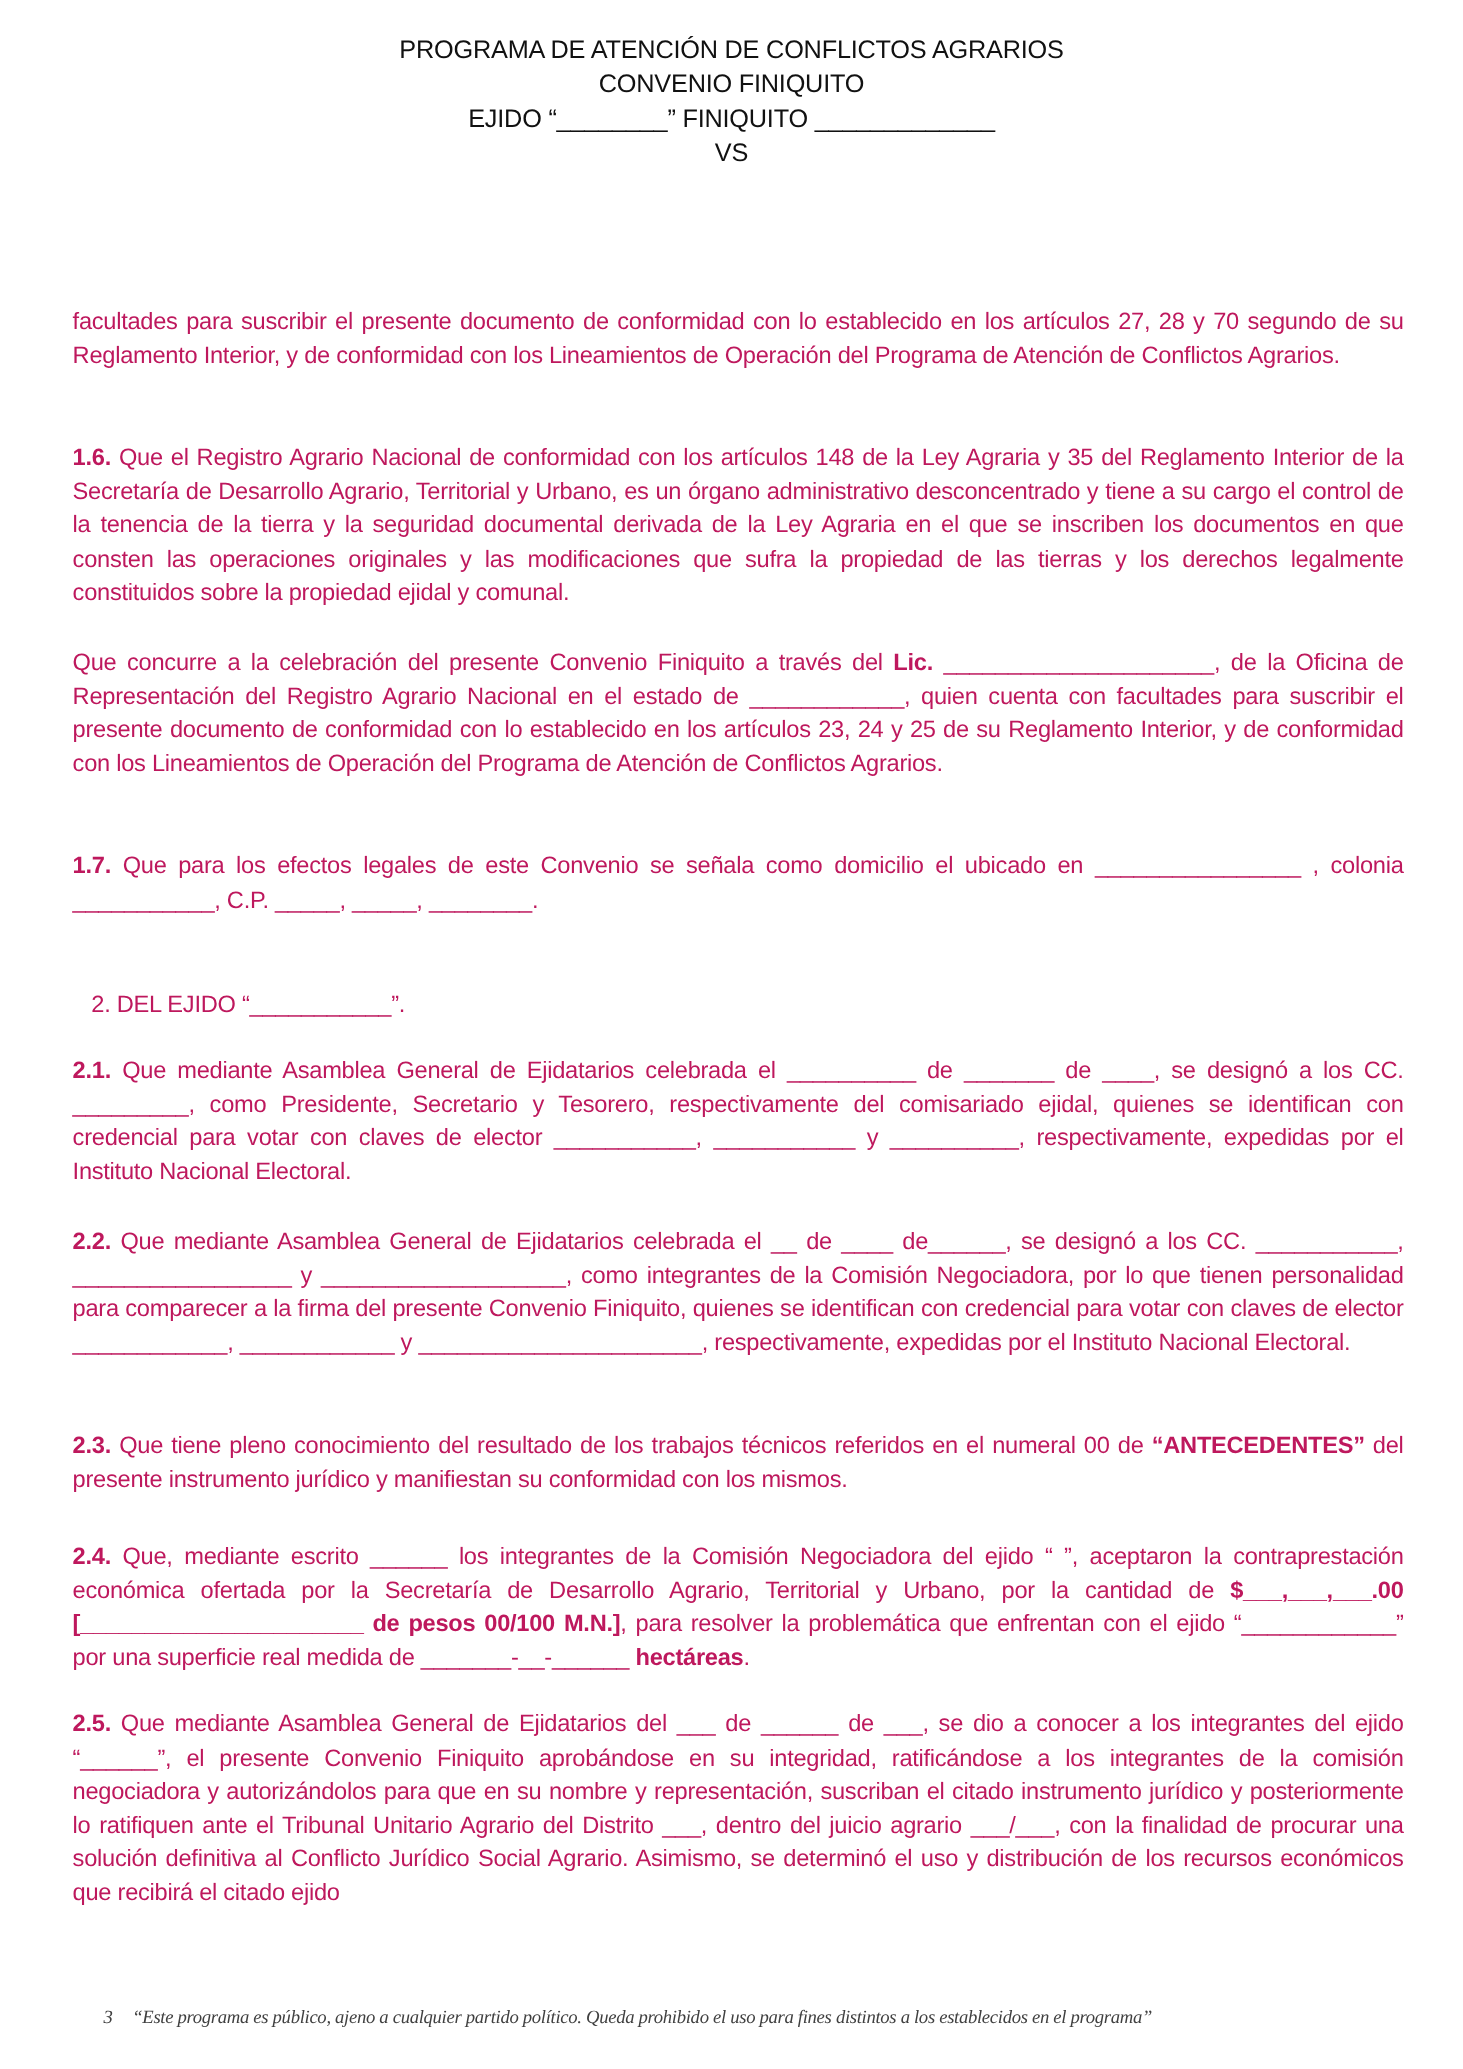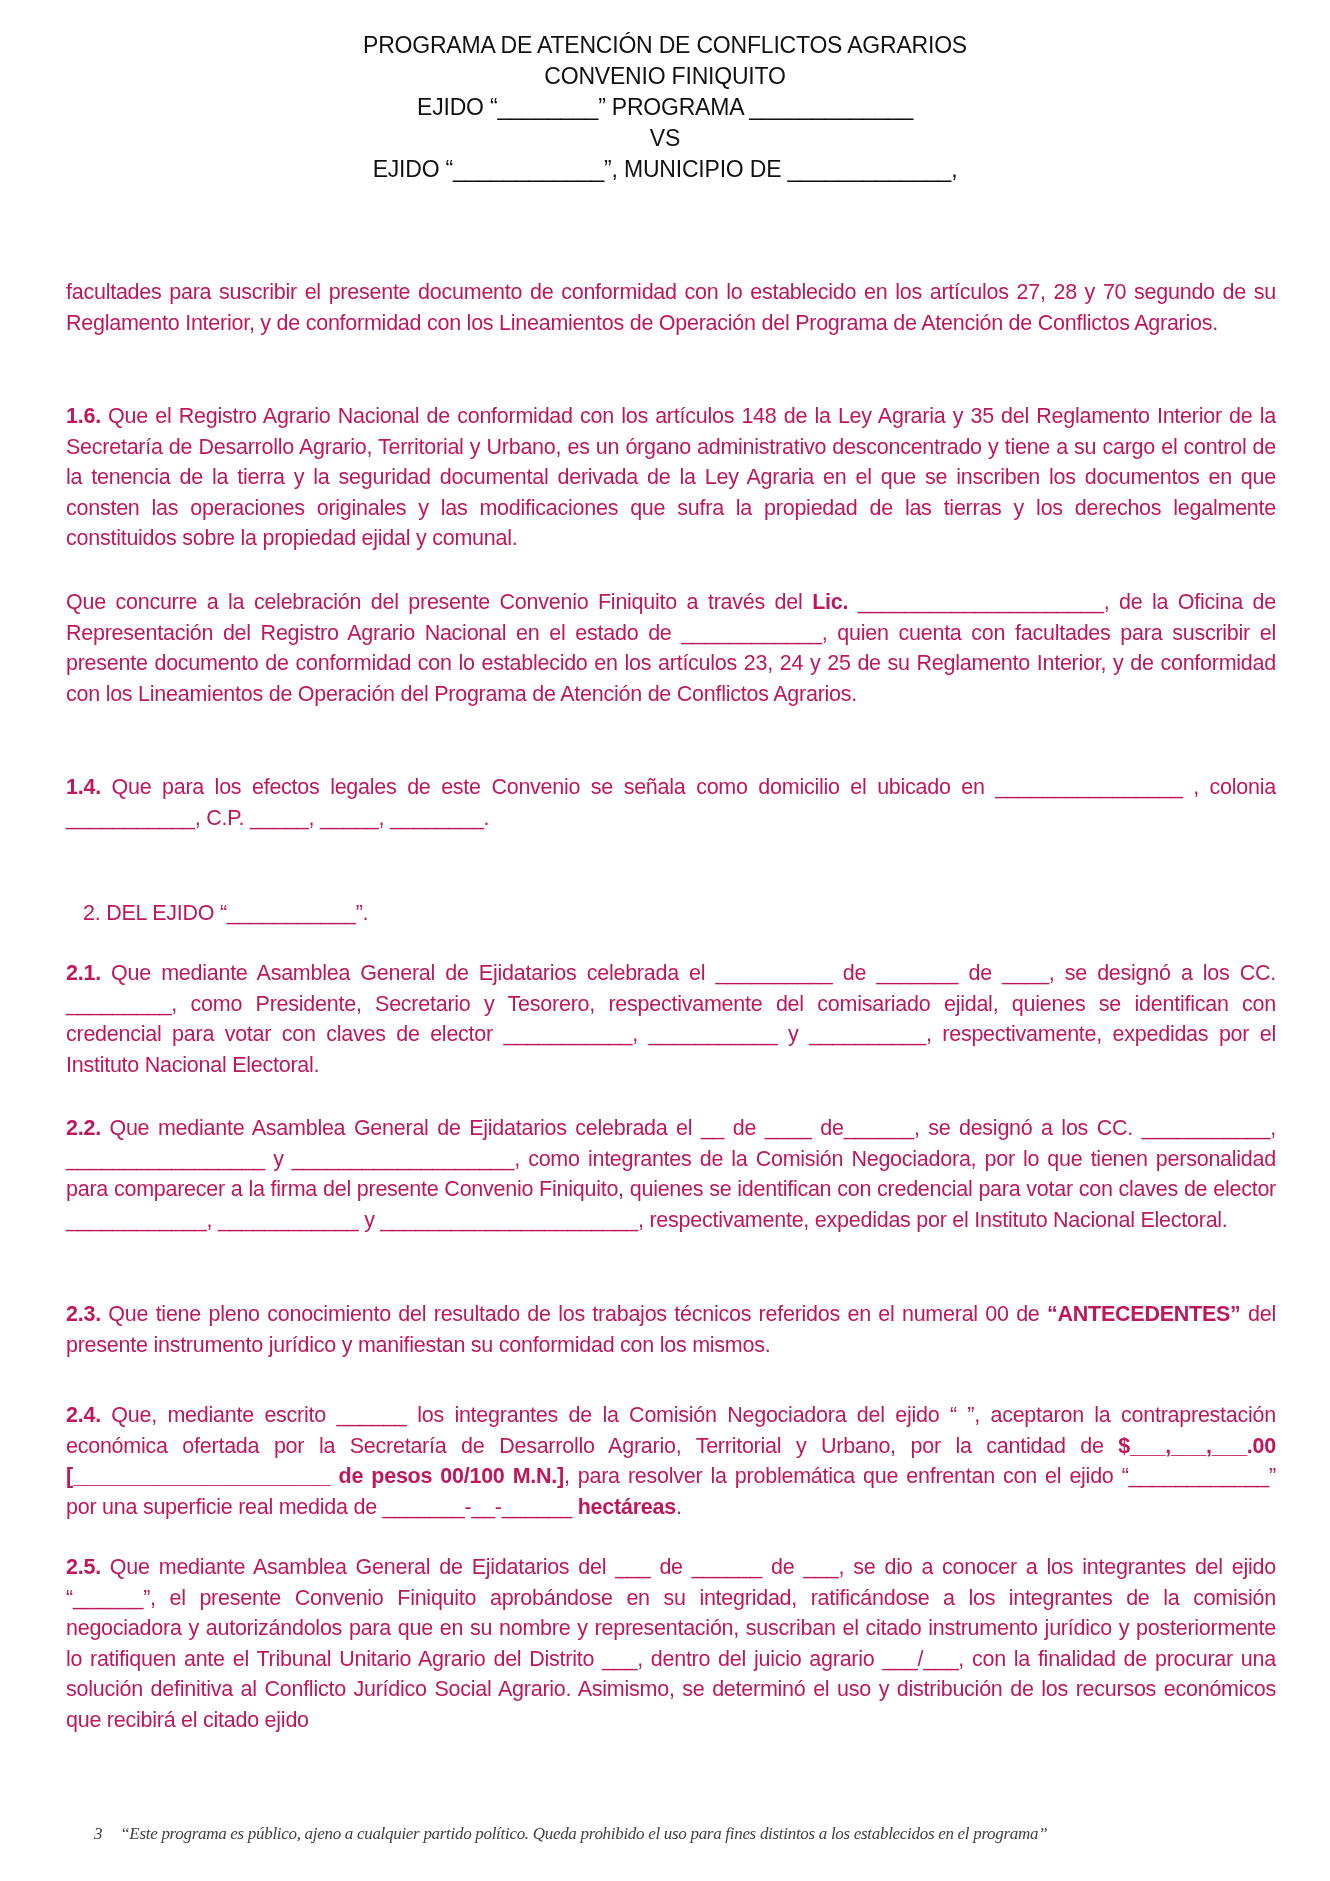--- a/index.html
+++ b/index.html
@@ -27,39 +27,38 @@
       color: #404040; white-space: nowrap; letter-spacing: -0.3px;
     }
     .footer .pg { font-style: italic; margin-right: 18px; }
   </style>
 </head>
 <body>
 
 <div class="header">
   <div>PROGRAMA DE ATENCIÓN DE CONFLICTOS AGRARIOS</div>
   <div>CONVENIO FINIQUITO</div>
-  <div>EJIDO “________” PROGRAMA _____________</div>
+  <div>EJIDO “________” FINIQUITO _____________</div>
   <div>VS</div>
-  <div>EJIDO “____________”, MUNICIPIO DE _____________,</div>
 </div>
 
 <div class="body" style="top: 277px;">
   <p class="para">facultades para suscribir el presente documento de conformidad con lo establecido en los artículos 27, 28 y 70 segundo de su Reglamento Interior, y de conformidad con los Lineamientos de Operación del Programa de Atención de Conflictos Agrarios.</p>
 </div>
 
 <div class="body" style="top: 401px;">
   <p class="para"><span class="num">1.6.</span><span> Que el Registro Agrario Nacional de conformidad con los artículos 148 de la Ley Agraria y 35 del Reglamento Interior de la Secretaría de Desarrollo Agrario, Territorial y Urbano, es un órgano administrativo desconcentrado y tiene a su cargo el control de la tenencia de la tierra y la seguridad documental derivada de la Ley Agraria en el que se inscriben los documentos en que consten las operaciones originales y las modificaciones que sufra la propiedad de las tierras y los derechos legalmente constituidos sobre la propiedad ejidal y comunal.</span></p>
 </div>
 
 <div class="body" style="top: 587px;">
   <p class="para"><span>Que concurre a la celebración del presente Convenio Finiquito a través del </span><span class="b">Lic.</span><span> _____________________, de la Oficina de Representación del Registro Agrario Nacional en el estado de ____________, quien cuenta con facultades para suscribir el presente documento de conformidad con lo establecido en los artículos 23, 24 y 25 de su Reglamento Interior, y de conformidad con los Lineamientos de Operación del Programa de Atención de Conflictos Agrarios.</span></p>
 </div>
 
 <div class="body" style="top: 772px;">
-  <p class="para"><span class="num">1.4.</span><span> Que para los efectos legales de este Convenio se señala como domicilio el ubicado en ________________ , colonia ___________, C.P. _____, _____, ________.</span></p>
+  <p class="para"><span class="num">1.7.</span><span> Que para los efectos legales de este Convenio se señala como domicilio el ubicado en ________________ , colonia ___________, C.P. _____, _____, ________.</span></p>
 </div>
 
 <div class="body" style="top: 898px; margin-left: 17px;">
   <p class="para">2. DEL EJIDO “___________”.</p>
 </div>
 
 <div class="body" style="top: 958px;">
   <p class="para"><span class="num">2.1.</span><span> Que mediante Asamblea General de Ejidatarios celebrada el __________ de _______ de ____, se designó a los CC. _________, como Presidente, Secretario y Tesorero, respectivamente del comisariado ejidal, quienes se identifican con credencial para votar con claves de elector ___________, ___________ y __________, respectivamente, expedidas por el Instituto Nacional Electoral.</span></p>
 </div>
 

